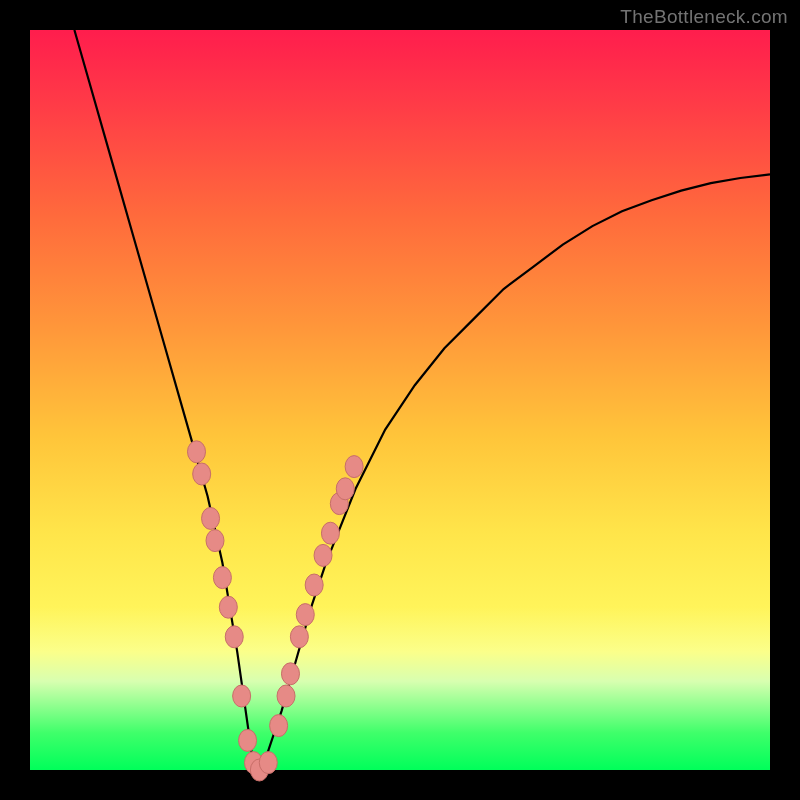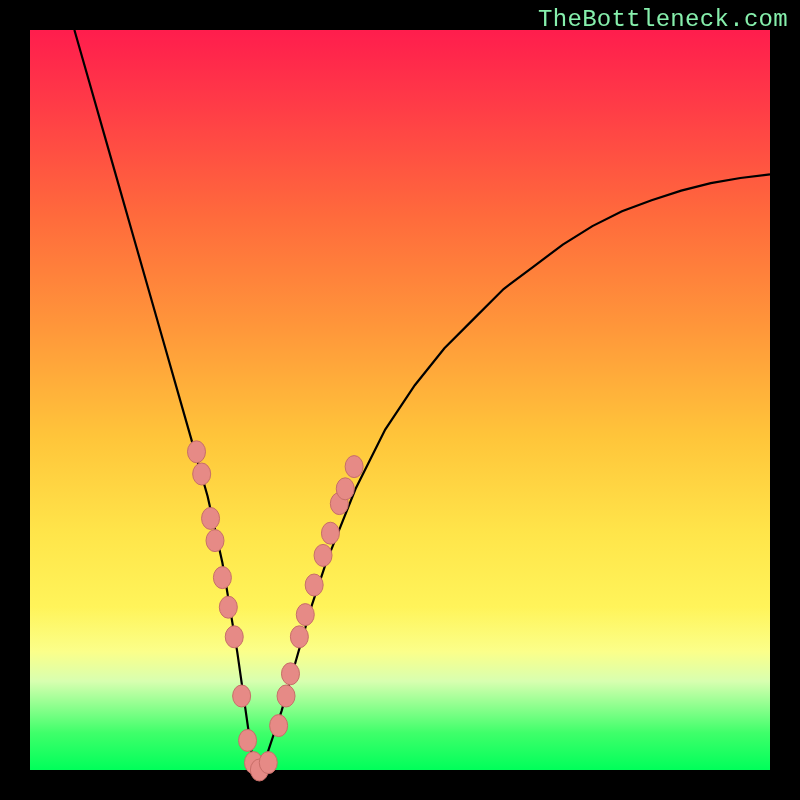--- a/index.html
+++ b/index.html
@@ -27,23 +27,23 @@
       #fbff8a 84%,
       #d8ffb0 88%,
       #3fff6a 95%,
       #00ff5a 100%
     );
   }
   .watermark {
     position: absolute;
     top: 6px;
     right: 12px;
-    font-family: Liberation Mono, monospace;
-    font-size: 24px;
-    color: #86efac;
+    font-family: Liberation Sans, sans-serif;
+    font-size: 19px;
+    color: #737373;
     font-weight: 500;
     letter-spacing: 0.3px;
   }
   svg.curve {
     position: absolute;
     left: 0; top: 0;
     width: 740px;
     height: 740px;
     overflow: visible;
   }

